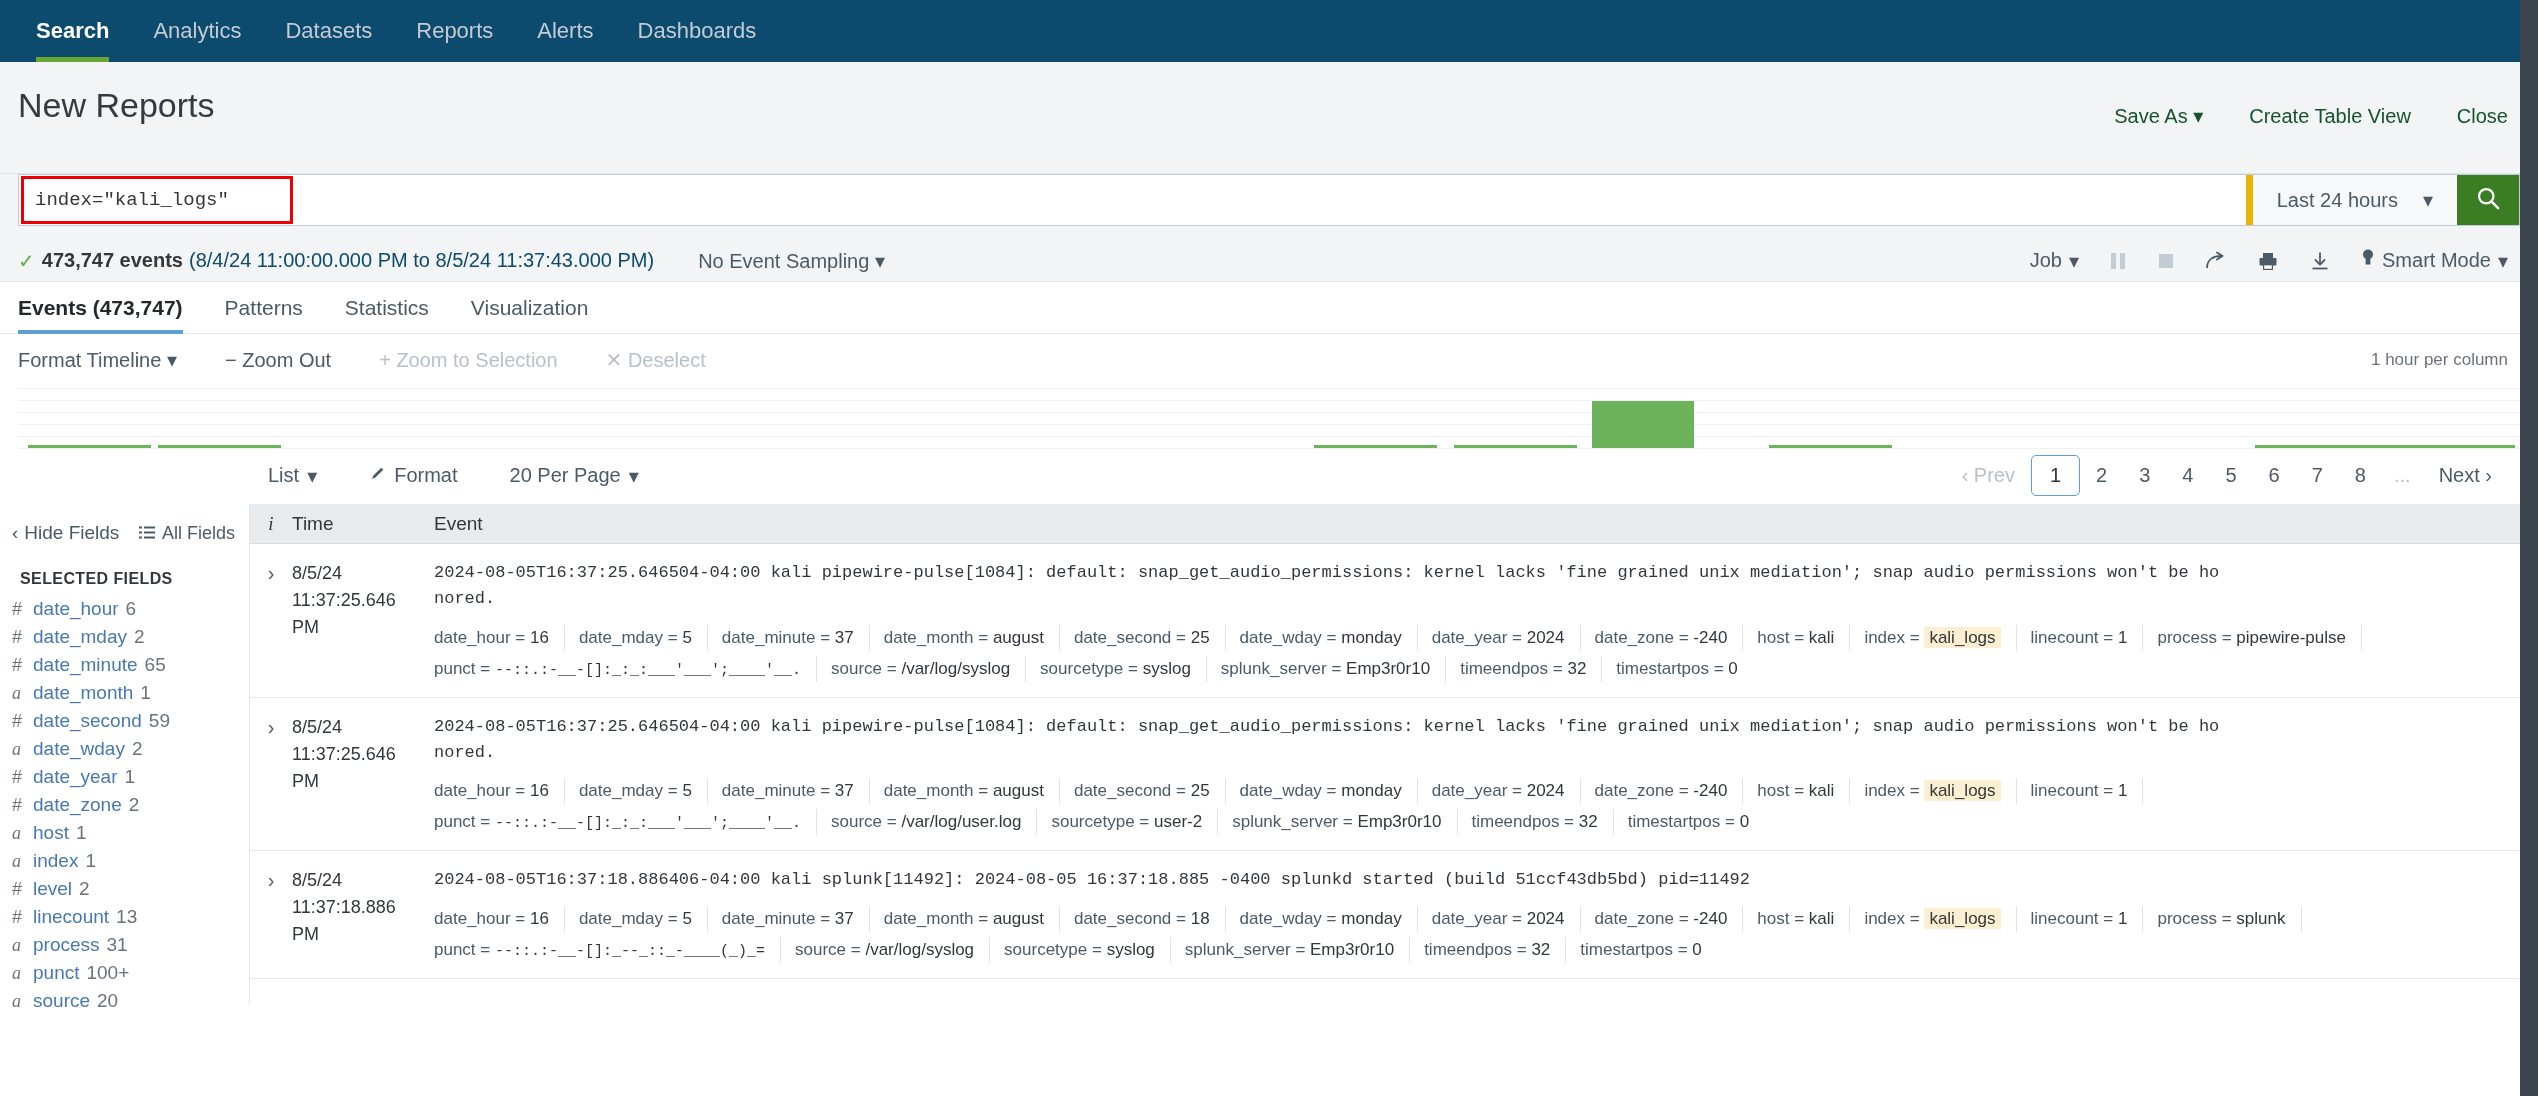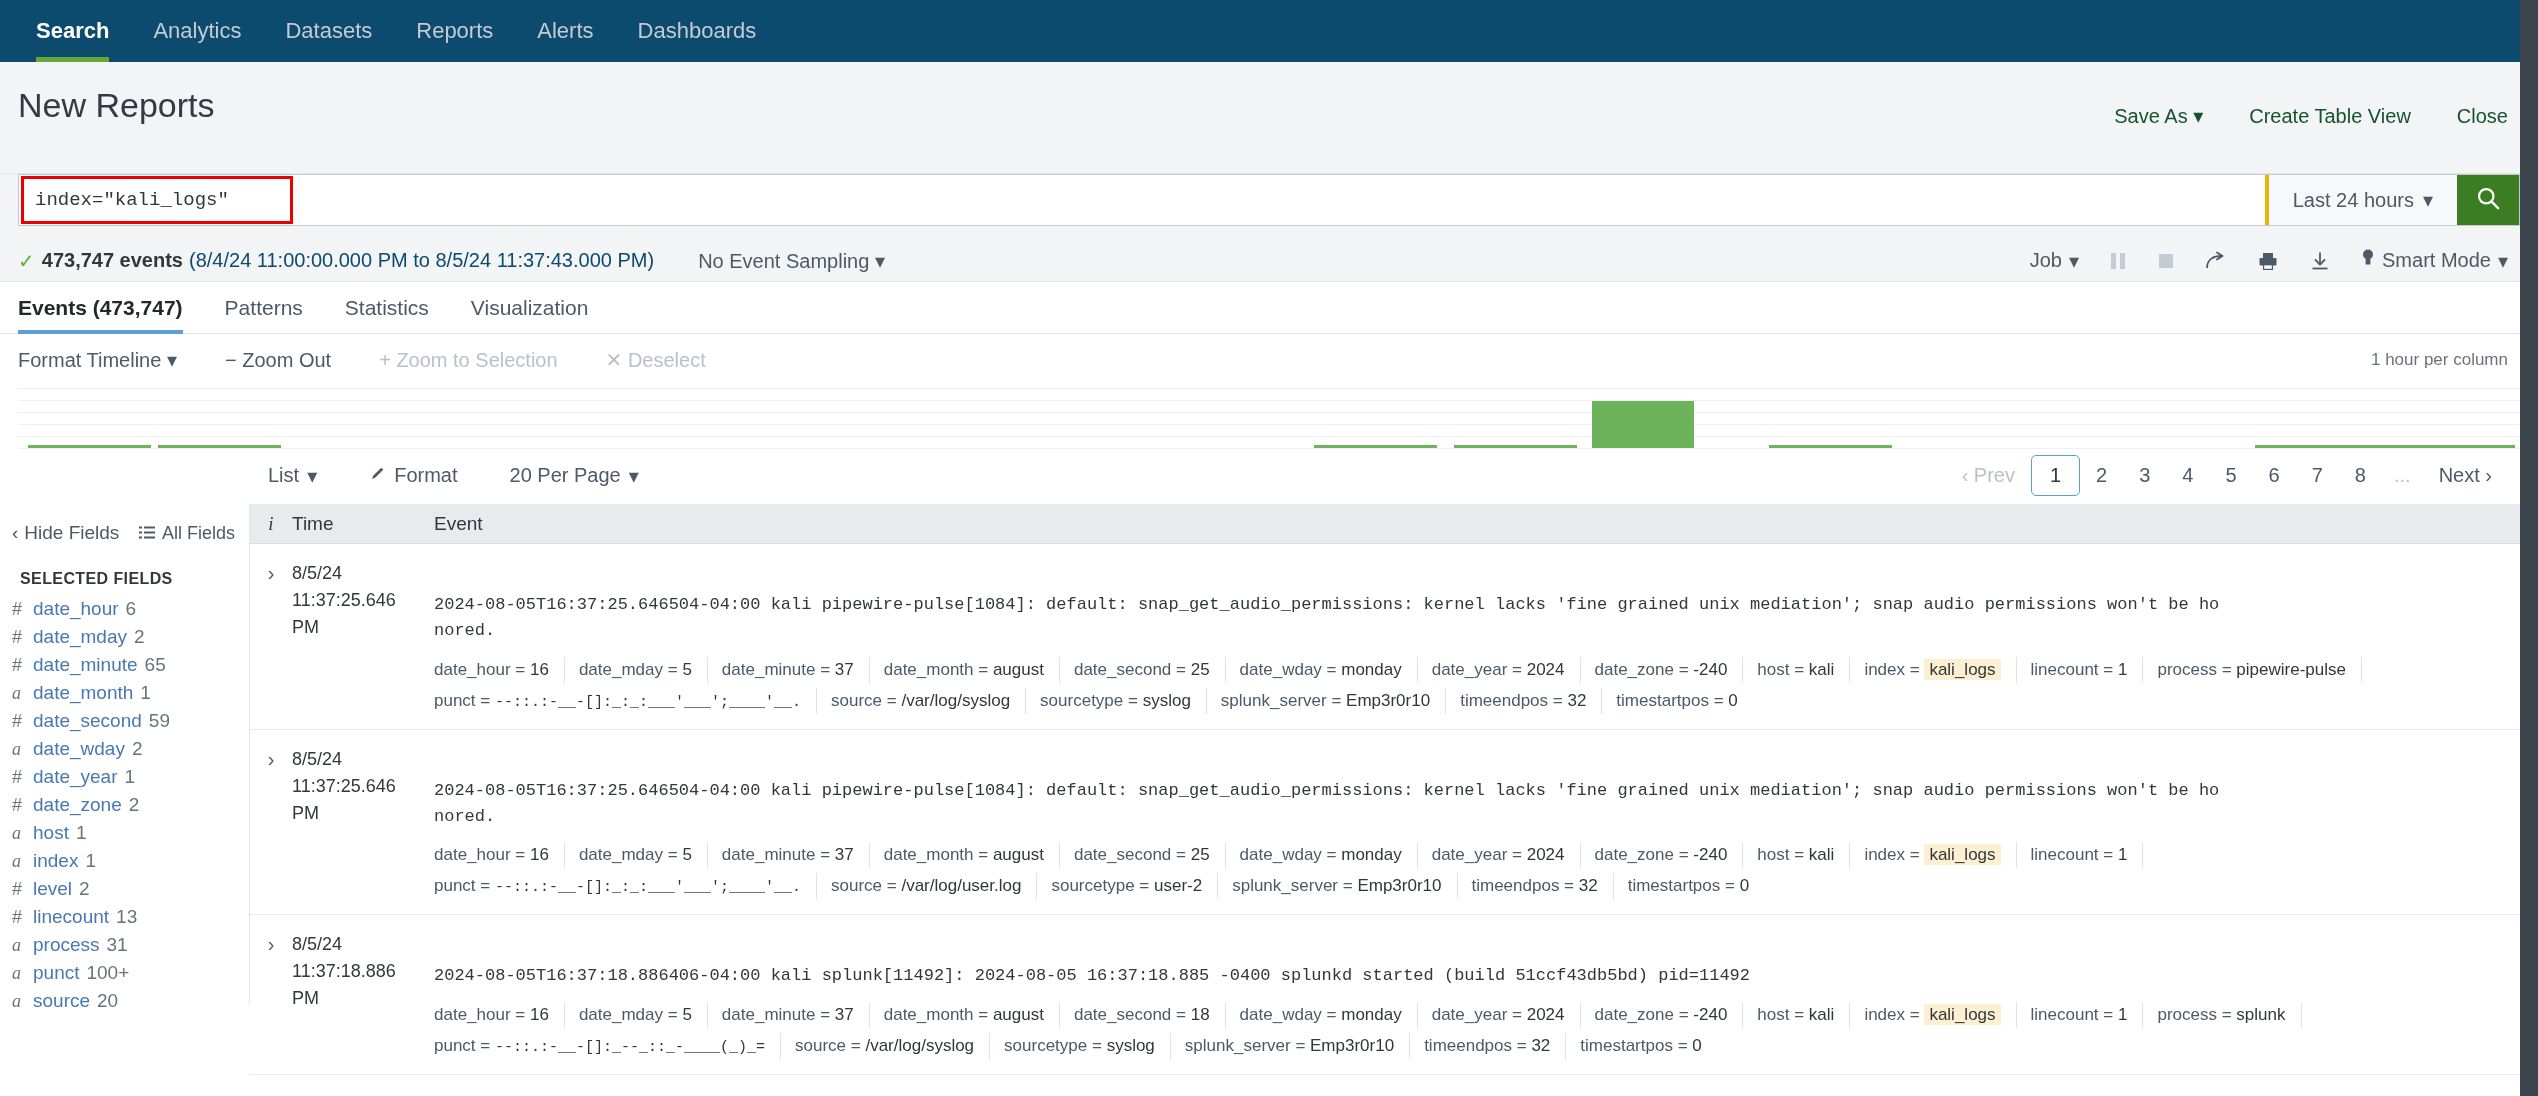--- a/index.html
+++ b/index.html
@@ -66,22 +66,22 @@
     border: none; outline: none; width: 100%; height: 100%;
     font-family: "Liberation Mono", monospace; font-size: 19px; color: #33373b;
     padding-left: 16px; background: transparent;
   }
   .search-highlight {
     position: absolute; left: 2px; top: 1px; width: 272px; height: 48px;
     border: 3px solid #ef0000; pointer-events: none;
   }
   .time-picker {
     display: flex; align-items: center; padding: 0 24px;
-    border-left: 4px solid #eab308; background: #f7f8f9;
-    font-size: 20px; color: #4c5a67; cursor: pointer; gap: 9px; white-space: nowrap;
+    border-left: 7px solid #eab308; background: #f7f8f9;
+    font-size: 20px; color: #4c5a67; cursor: pointer; gap: 25px; white-space: nowrap;
   }
   .search-go {
     width: 62px; background: #3a7d22; display: flex;
     align-items: center; justify-content: center; cursor: pointer;
   }
 
   
   .status-row {
     background: #f2f4f5; display: flex; align-items: center;
     padding: 0 30px 0 18px; height: 42px; position: relative;
@@ -167,21 +167,21 @@
   .ev-head {
     display: flex; background: #e8ebed; border-bottom: 1px solid #d7dce0;
     height: 40px; align-items: center; font-size: 19px; color: #33373b;
   }
   .ev-head .c-i { width: 42px; text-align: center; font-style: italic; font-family: "Liberation Serif", serif; }
   .ev-head .c-time { width: 116px; }
   .ev-head .c-event { padding-left: 26px; }
   .ev-row { display: flex; border-bottom: 1px solid #e8ebed; padding: 16px 0 10px 0; }
   .ev-expand { width: 42px; text-align: center; color: #4c5a67; font-size: 20px; cursor: pointer; padding-top: 2px; }
   .ev-time { width: 116px; font-size: 18px; color: #33373b; line-height: 1.5; }
-  .ev-body { flex: 1; min-width: 0; padding-left: 26px; padding-right: 30px; margin-top: 32px; }
+  .ev-body { flex: 1; min-width: 0; padding-left: 26px; padding-right: 30px; }
   .ev-raw {
     font-family: "Liberation Mono", monospace; font-size: 17px; color: #33373b;
     line-height: 1.55; white-space: pre-wrap; word-break: break-word;
   }
   .ev-fields { display: flex; flex-wrap: wrap; margin-top: 12px; }
   .ev-field {
     font-size: 17px; color: #4c5a67; padding: 3px 15px 3px 0;
     margin-right: 14px; border-right: 1px solid #dfe3e6; margin-bottom: 5px;
     white-space: nowrap; cursor: pointer;
   }

